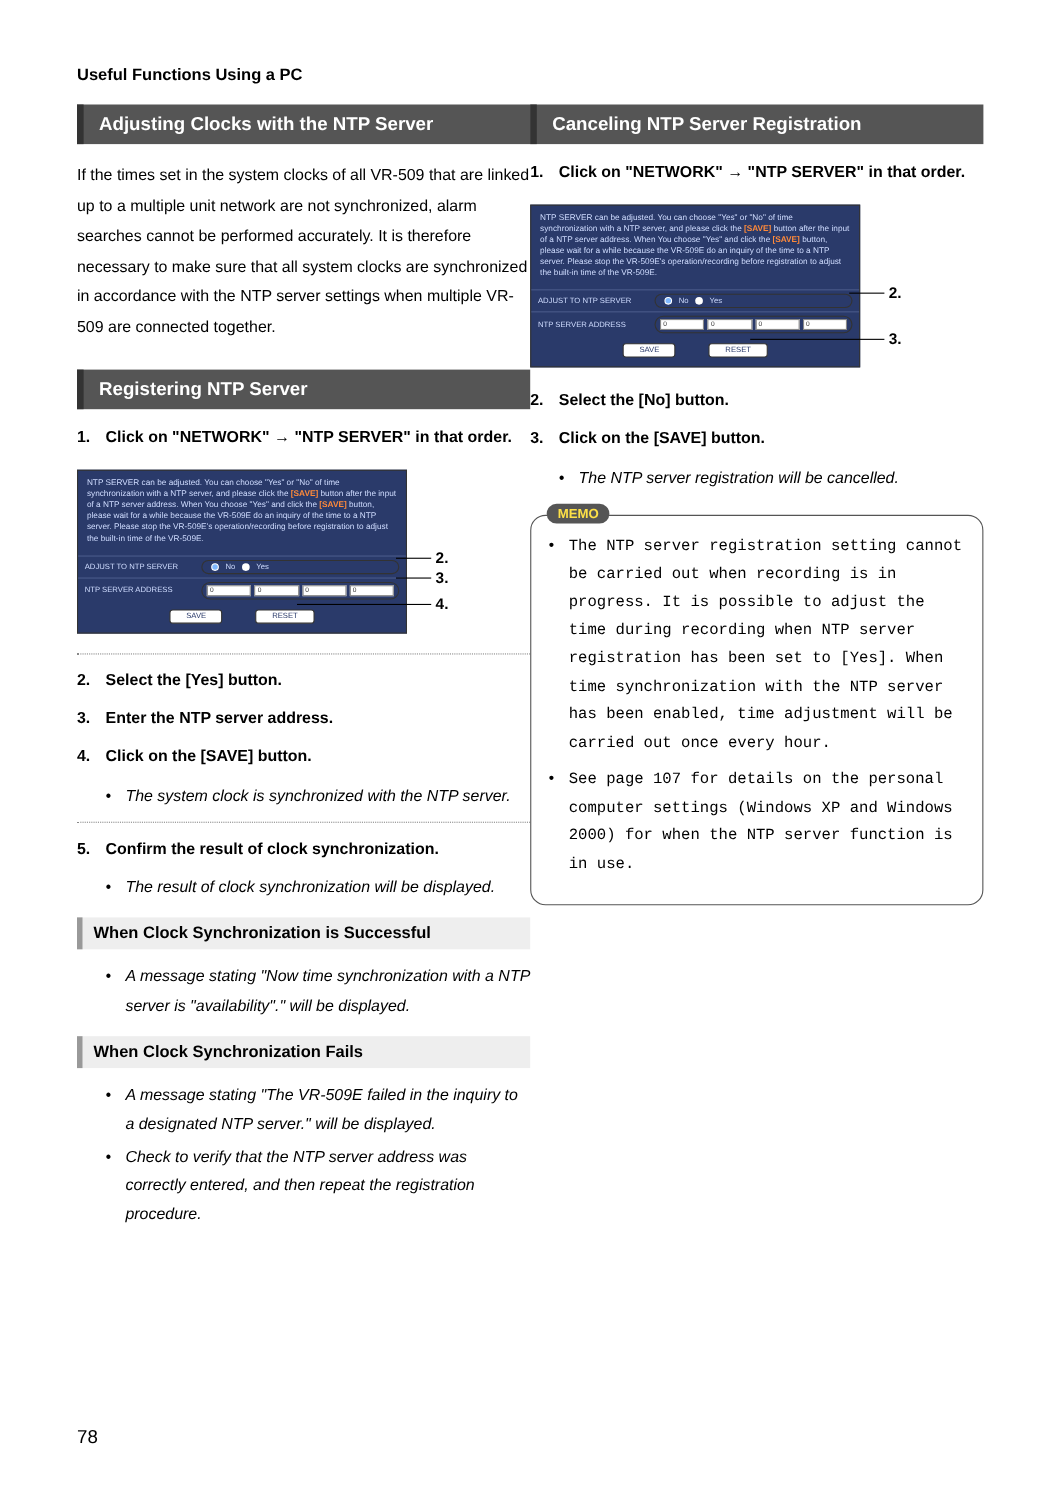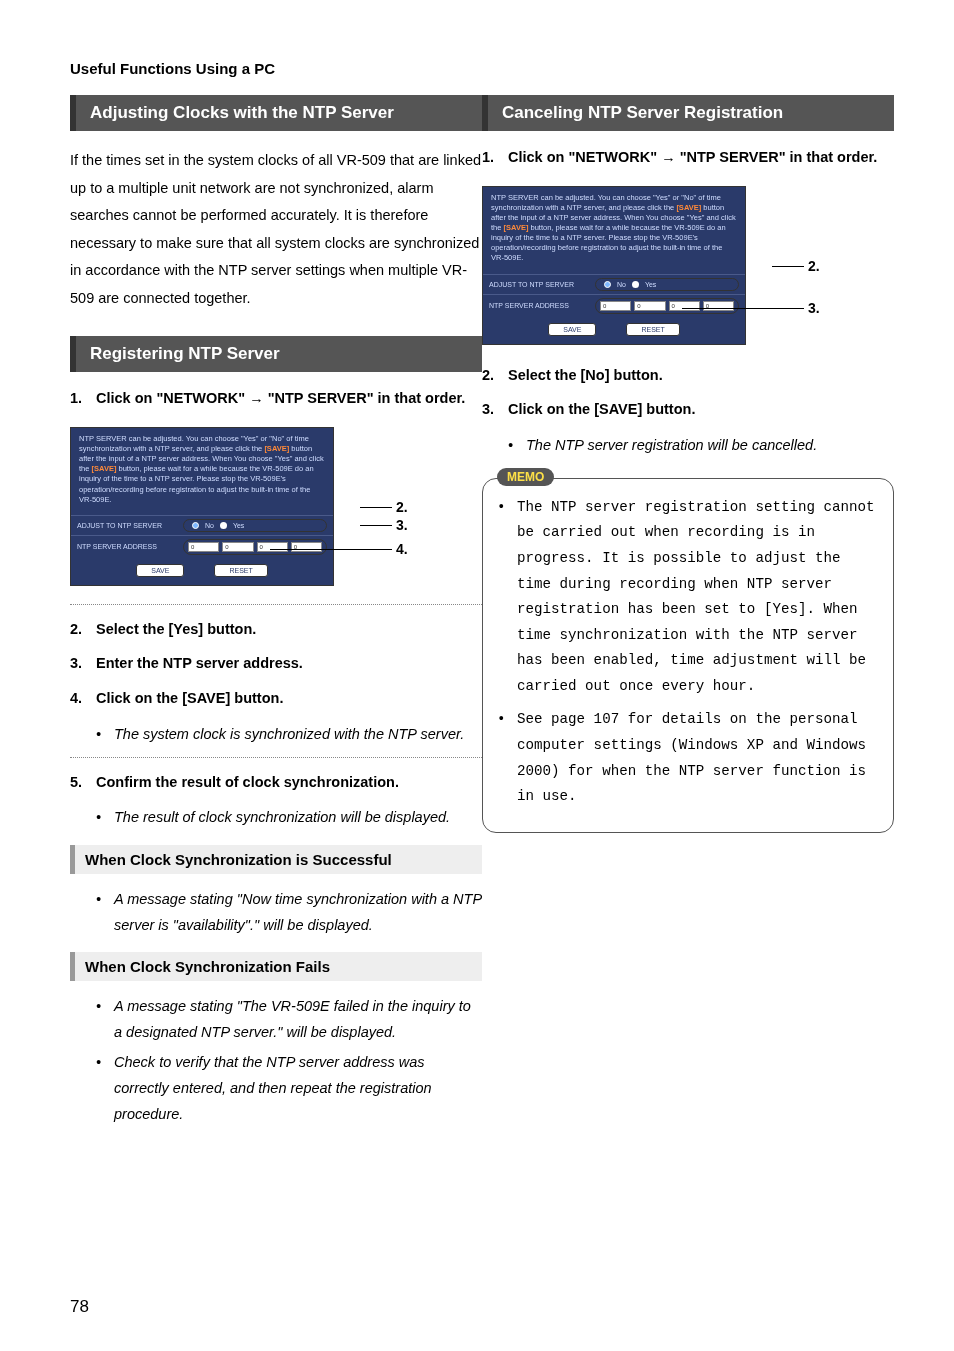--- a/index.html
+++ b/index.html
@@ -70,21 +70,21 @@
     padding: 6px 10px;
     margin: 14px 0 12px 0;
   }
   .screenshot-block {
     position: relative;
     margin: 16px 0 18px 0;
   }
   .shot {
     background: #2a3a6a;
     border: 1px solid #333;
-    width: 264px;
+    width: 300px;
   }
   .shot-desc {
     color: #cfdcff;
     font-size: 7.5px;
     line-height: 1.35;
     padding: 6px 8px 10px 8px;
   }
   .shot-desc .hl { color: #ff8a3a; font-weight: bold; }
   .shot-row {
     display: flex;

